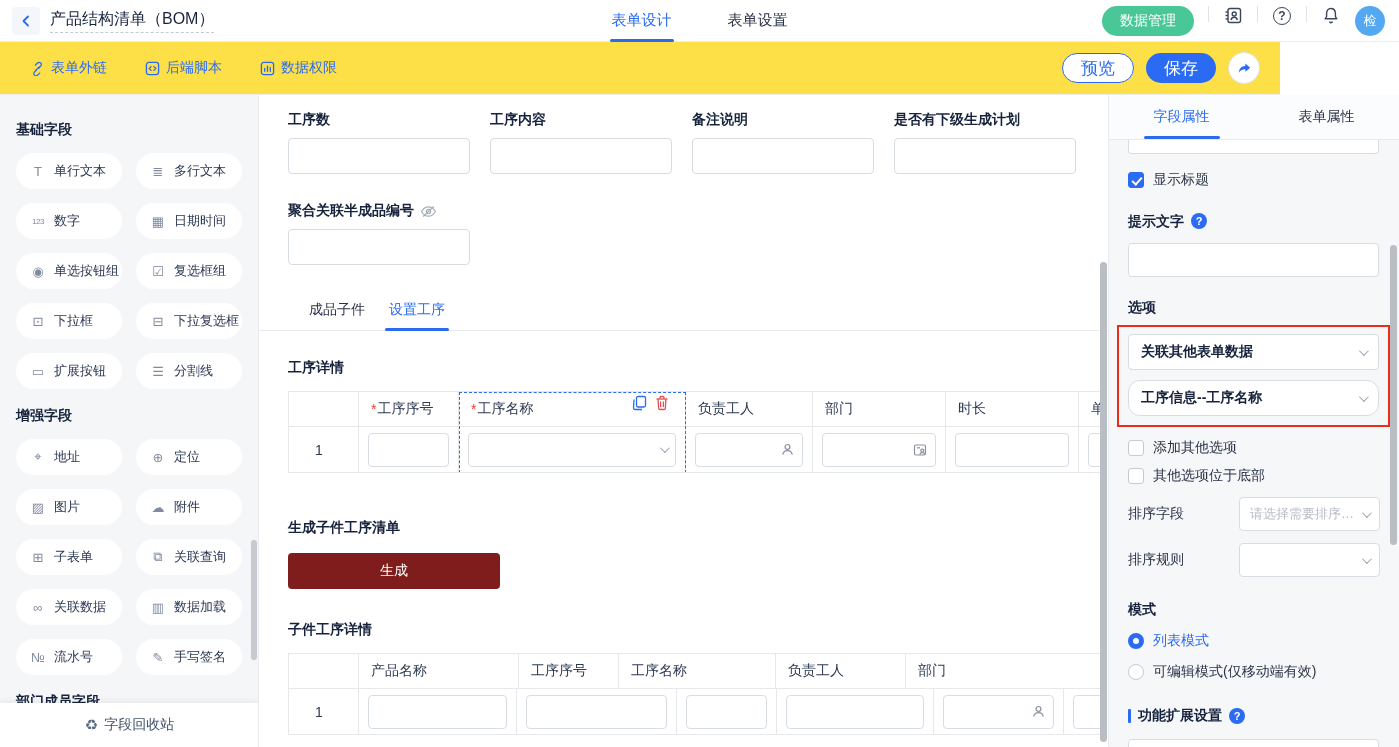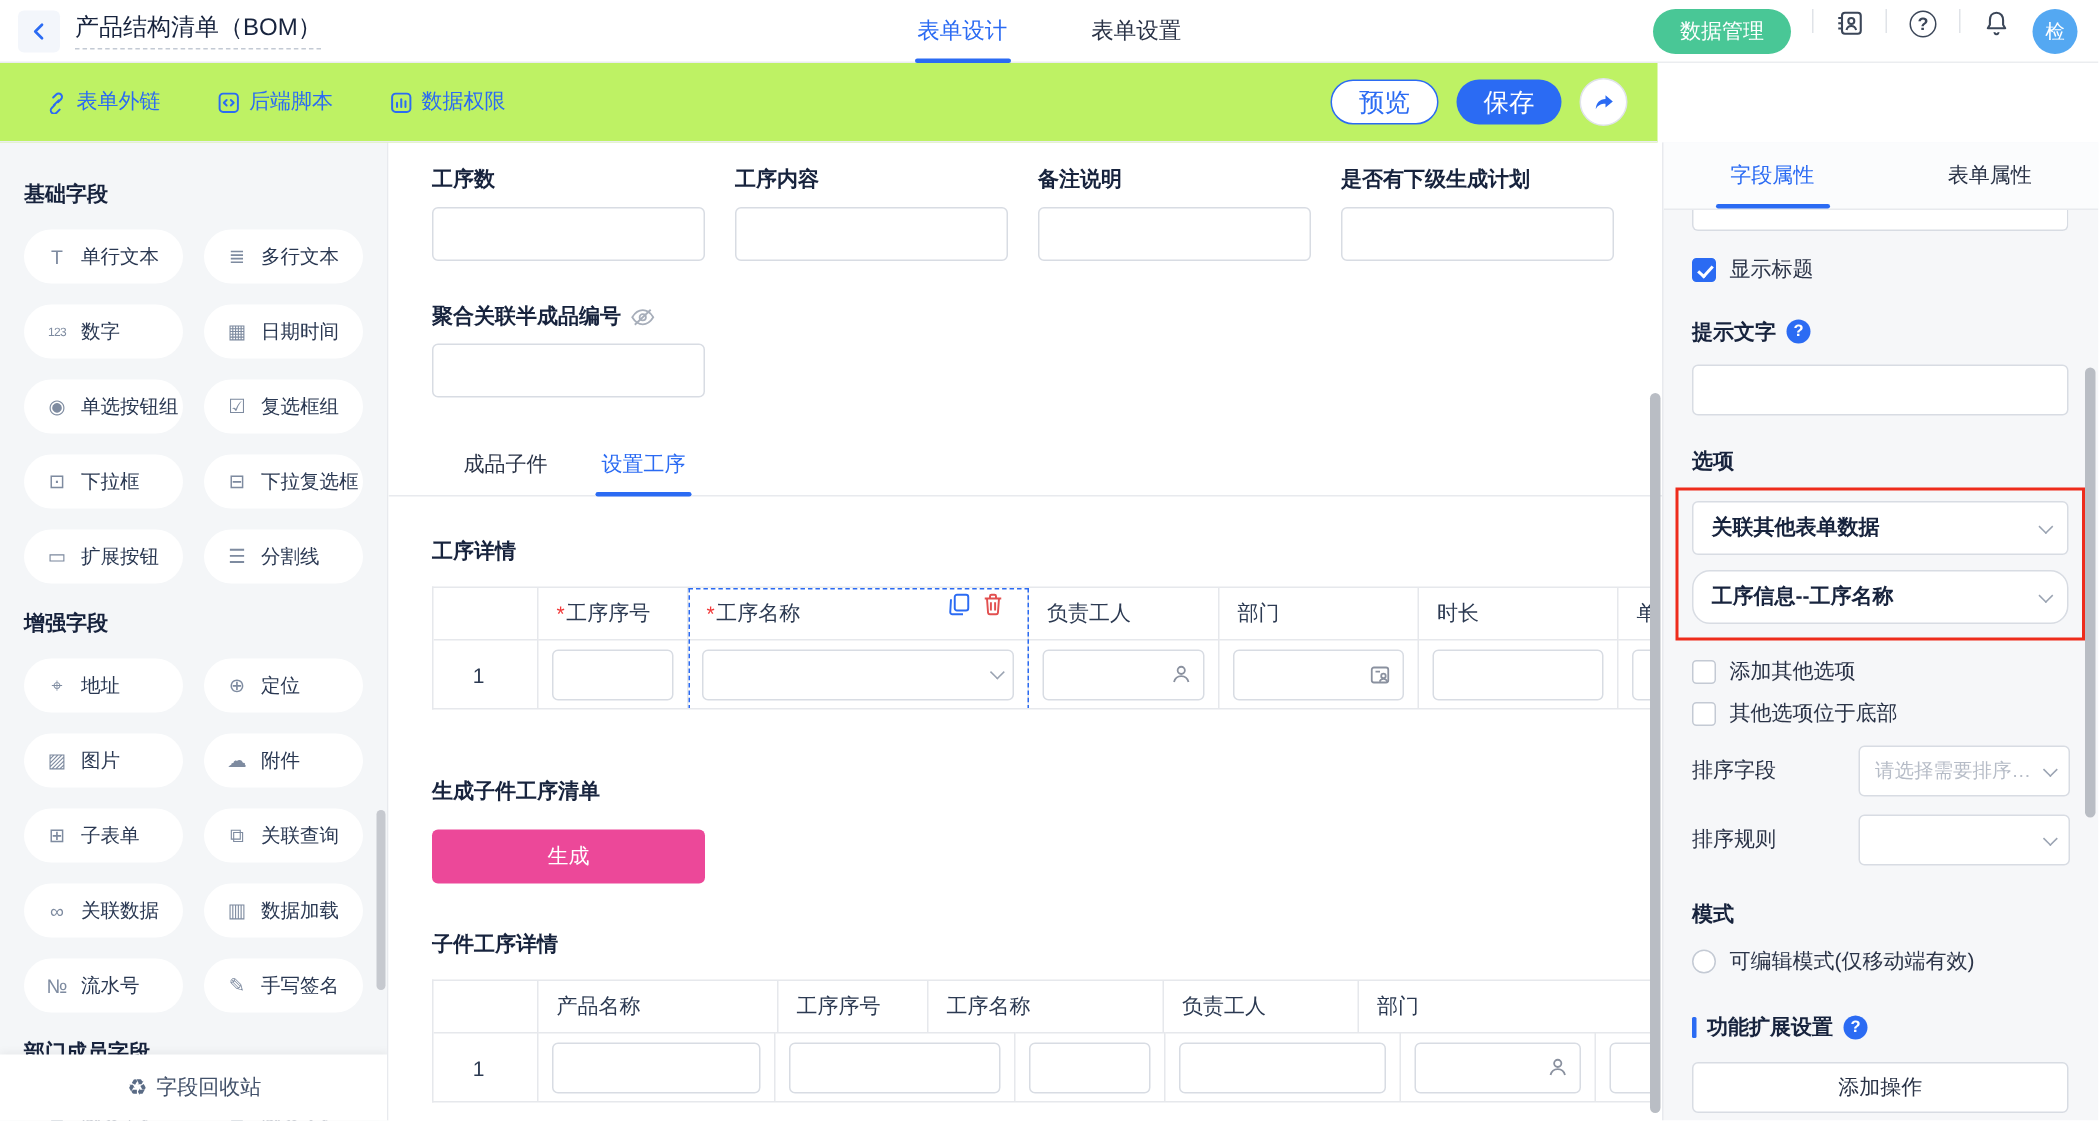--- a/index.html
+++ b/index.html
@@ -15,21 +15,21 @@
   .topbar-tab.active { color:#2b6bf3; }
   .topbar-tab.active::after { content:""; position:absolute; left:-2px; right:-2px; bottom:0; height:3px; background:#2b6bf3; border-radius:2px; }
   .topbar-right { position:absolute; right:14px; display:flex; align-items:flex-start; gap:14px; }
   .green-btn { background:#49c796; color:#fff; font-size:14px; height:30px; padding:0 18px; border-radius:16px; display:flex; align-items:center; cursor:pointer; }
   .tb-sep { width:1px; height:16px; background:#e0e3e8; }
   .tb-icon { width:20px; height:20px; display:flex; align-items:center; justify-content:center; color:#3b4털; color:#3b4658; cursor:pointer; }
   .q-circle { width:18px; height:18px; border:1.5px solid #3b4658; border-radius:50%; font-size:12px; display:flex; align-items:center; justify-content:center; color:#3b4658; font-weight:bold; }
   .avatar { width:30px; height:30px; border-radius:50%; background:#54a8f2; color:#fff; font-size:13px; display:flex; align-items:center; justify-content:center; cursor:pointer; }
 
   
-  .toolbar { position:absolute; top:42px; left:0; width:1105px; height:53px; background:#bef264; border-bottom:1px solid #ebedf0; display:flex; align-items:center; z-index:25; }
+  .toolbar { position:absolute; top:42px; left:0; width:1280px; height:53px; background:#fde047; border-bottom:1px solid #ebedf0; display:flex; align-items:center; z-index:25; }
   .tool-links { display:flex; gap:38px; margin-left:30px; }
   .tool-link { color:#2b6bf3; font-size:14px; display:flex; align-items:center; gap:6px; cursor:pointer; }
   .toolbar-right { position:absolute; right:20px; display:flex; align-items:center; gap:12px; }
   .pill-btn { height:30px; min-width:66px; padding:0 18px; border-radius:16px; display:flex; align-items:center; justify-content:center; font-size:17px; cursor:pointer; }
   .pill-outline { border:1px solid #2b6bf3; color:#2b6bf3; background:#fff; }
   .pill-fill { background:#2b6bf3; color:#fff; }
   .share-btn { width:32px; height:32px; border:1px solid #dfe3ea; border-radius:50%; display:flex; align-items:center; justify-content:center; cursor:pointer; background:#fff; }
 
   
   .sidebar { position:absolute; top:95px; left:0; width:259px; height:652px; background:#f4f6f8; border-right:1px solid #e8eaee; overflow:hidden; }
@@ -42,40 +42,40 @@
   .sb-footer { position:absolute; bottom:0; left:0; width:259px; height:44px; background:#fff; box-shadow:0 -2px 6px rgba(0,0,0,.06); display:flex; align-items:center; justify-content:center; gap:6px; color:#42516a; font-size:14px; cursor:pointer; }
   .sb-scroll { position:absolute; right:1px; top:445px; width:6px; height:120px; border-radius:3px; background:#c6c9cf; }
 
   
   .canvas { position:absolute; top:95px; left:259px; width:849px; height:652px; background:#fff; overflow:hidden; }
   .cv-pad { padding:16px 0 0 29px; }
   .f-label { font-size:14px; font-weight:bold; color:#17233d; margin-bottom:9px; display:flex; align-items:center; gap:6px; }
   .f-input { width:182px; height:36px; border:1px solid #d8dce3; border-radius:4px; background:#fff; }
   .field-blk { width:182px; margin-right:20px; }
   .fields-grid { display:flex; }
-  .cv-tabs { display:flex; gap:36px; margin:36px 0 0 21px; position:relative; z-index:2; }
+  .cv-tabs { display:flex; gap:24px; margin:36px 0 0 21px; position:relative; z-index:2; }
   .cv-tab { font-size:14px; color:#2a3347; padding-bottom:12px; cursor:pointer; position:relative; }
   .cv-tab.active { color:#2b6bf3; }
   .cv-tab.active::after { content:""; position:absolute; left:-4px; right:-4px; bottom:0; height:3px; background:#2b6bf3; border-radius:2px; }
   .cv-divider { height:1px; background:#e8eaee; margin-top:-1px; width:849px; margin-left:0; }
   .sec-title { font-size:14px; font-weight:bold; color:#17233d; margin:28px 0 14px 0; }
 
   .tbl { width:818px; border:1px solid #e6e8ec; border-right:none; position:relative; overflow:hidden; }
   .tbl-row { display:flex; }
   .tbl-cell { border-right:1px solid #e6e8ec; flex:none; display:flex; align-items:center; position:relative; }
   .hdr .tbl-cell { height:34px; font-size:14px; color:#2c3a52; padding-left:12px; }
   .bdy .tbl-cell { height:46px; border-top:1px solid #e6e8ec; padding:0 9px; }
   .idx-cell { justify-content:center !important; padding-left:0 !important; color:#2c3a52; }
   .cell-box { width:100%; height:34px; border:1px solid #d8dce3; border-radius:4px; background:#fff; display:flex; align-items:center; justify-content:flex-end; padding-right:8px; }
   .req { color:#f23a3a; margin-right:1px; }
   .sel-col { position:absolute; border:1px dashed #2b6bf3; pointer-events:none; z-index:3; }
   .col-actions { position:absolute; z-index:4; display:flex; gap:8px; }
   .chev { width:7px; height:7px; border-right:1.5px solid #9aa3b2; border-bottom:1.5px solid #9aa3b2; transform:rotate(45deg) translateY(-2px); flex:none; }
 
-  .gen-btn { width:182px; height:36px; background:#ec4899; border-radius:4px; color:#fff; font-size:14px; display:flex; align-items:center; justify-content:center; cursor:pointer; margin-top:16px; }
+  .gen-btn { width:212px; height:36px; background:#7f1d1d; border-radius:4px; color:#fff; font-size:14px; display:flex; align-items:center; justify-content:center; cursor:pointer; margin-top:16px; }
   .cv-scroll { position:absolute; right:1px; top:167px; width:7px; height:480px; border-radius:4px; background:#b9bdc4; }
 
   
   .panel { position:absolute; top:95px; left:1108px; width:291px; height:652px; background:#f6f7f9; border-left:1px solid #e8eaee; overflow:hidden; }
   .pn-tabs { height:45px; background:#fbfcfd; border-bottom:1px solid #e8eaee; display:flex; }
   .pn-tab { flex:1; display:flex; align-items:center; justify-content:center; font-size:14px; color:#2a3347; cursor:pointer; position:relative; }
   .pn-tab.active { color:#2b6bf3; }
   .pn-tab.active::after { content:""; position:absolute; left:50%; transform:translateX(-50%); bottom:0; width:76px; height:3px; background:#2b6bf3; border-radius:2px; }
   .pn-body { padding:0 19px; position:relative; }
   .cut-input { height:14px; background:#fff; border:1px solid #d8dce3; border-top:none; border-radius:0 0 4px 4px; width:251px; }
@@ -521,20 +521,24 @@
       <span class="lbl">排序规则</span>
       <div class="mini-select">
         <span class="ph"></span>
         <span class="chev"></span>
       </div>
     </div>
 
     <div class="pn-label" style="margin-top:24px;">
       <span>模式</span>
     </div>
+    <div class="mode-opt sel-txt">
+      <span class="radio sel"></span>
+      <span>列表模式</span>
+    </div>
     <div class="mode-opt">
       <span class="radio"></span>
       <span>可编辑模式(仅移动端有效)</span>
     </div>
 
     <div class="ext-head">
       <span class="ext-bar"></span>
       <span class="pn-label">功能扩展设置</span>
       <span class="blue-q">?</span>
     </div>

